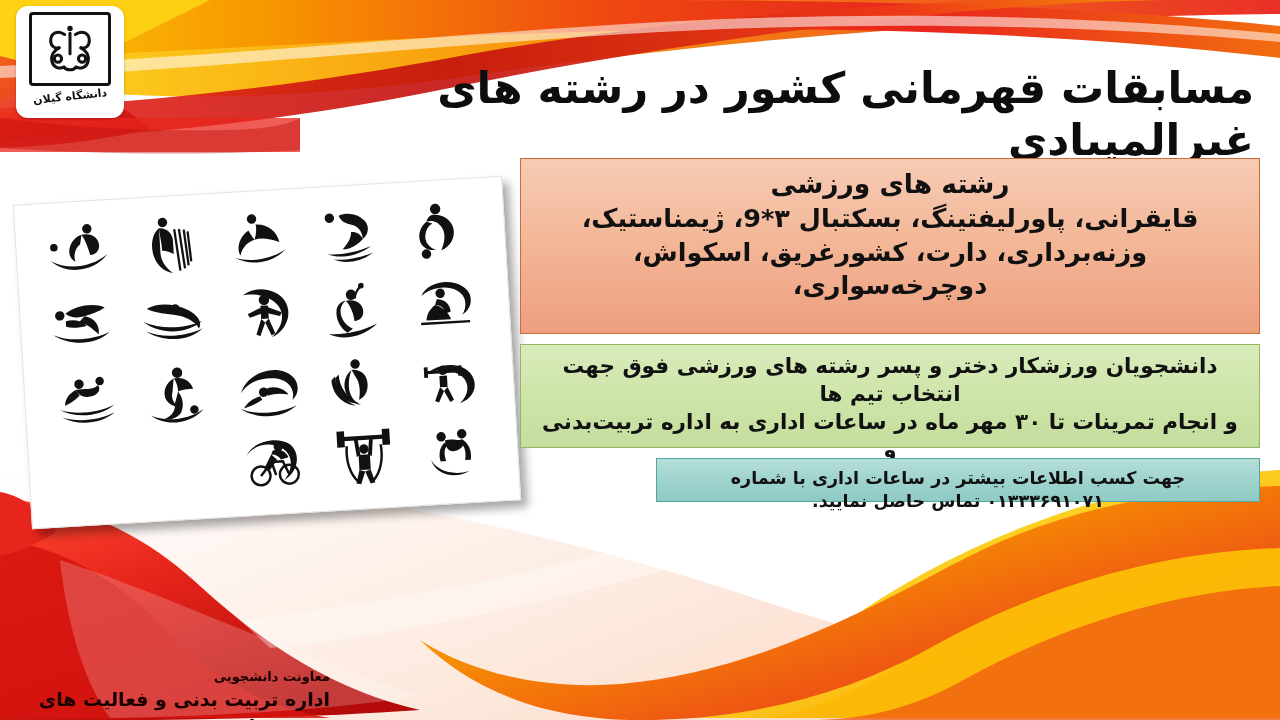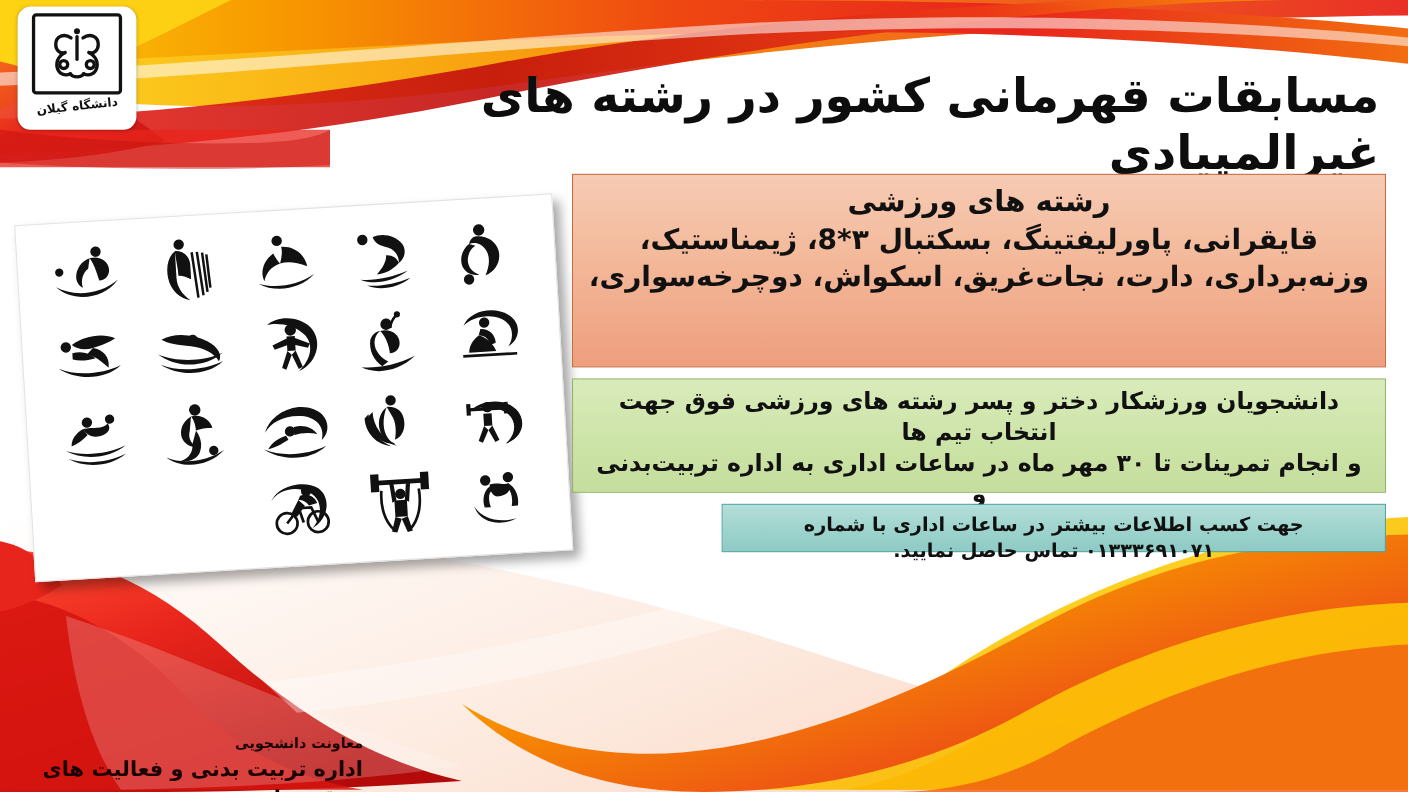--- a/index.html
+++ b/index.html
@@ -510,22 +510,22 @@
             </g>
           </g>
         </svg>
       </div>
 
     </div>
   </div>
 
   <div class="box box-orange">
     <div class="heading">رشته های ورزشی</div>
-    <div>قایقرانی، پاورلیفتینگ، بسکتبال ۳*8، ژیمناستیک،</div>
-    <div>وزنه‌برداری، دارت، نجات‌غریق، اسکواش، دوچرخه‌سواری،</div>
+    <div>قایقرانی، پاورلیفتینگ، بسکتبال ۳*9، ژیمناستیک،</div>
+    <div>وزنه‌برداری، دارت، کشور‌غریق، اسکواش، دوچرخه‌سواری،</div>
   </div>
 
   <div class="box box-green">
     <div>دانشجویان ورزشکار دختر و پسر رشته های ورزشی فوق جهت انتخاب تیم ها</div>
     <div>و انجام تمرینات تا ۳۰ مهر ماه در ساعات اداری به اداره تربیت‌بدنی و</div>
     <div>فعالیت‌های فوق‌برنامه مراجعه نمایید.</div>
   </div>
 
   <div class="box box-blue">
     <div>جهت کسب اطلاعات بیشتر در ساعات اداری با شماره ۰۱۳۳۳۶۹۱۰۷۱ تماس حاصل نمایید.</div>

